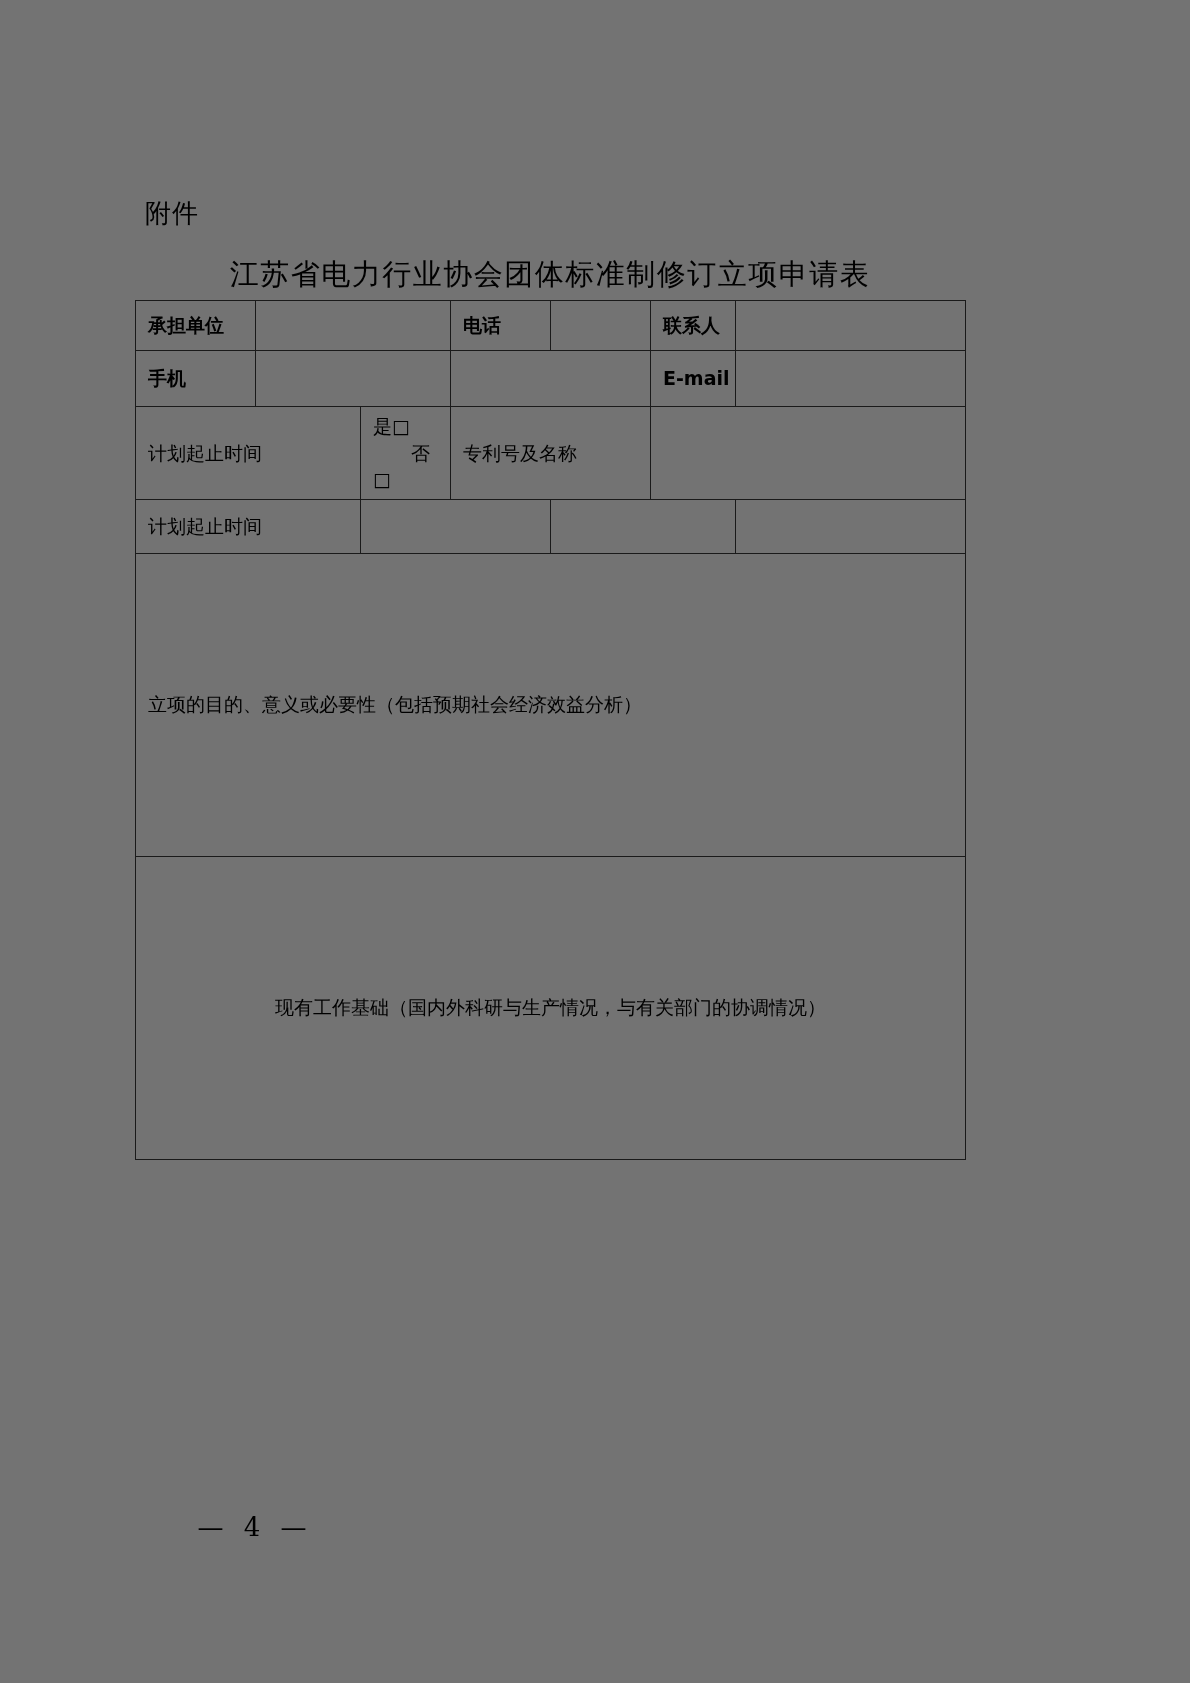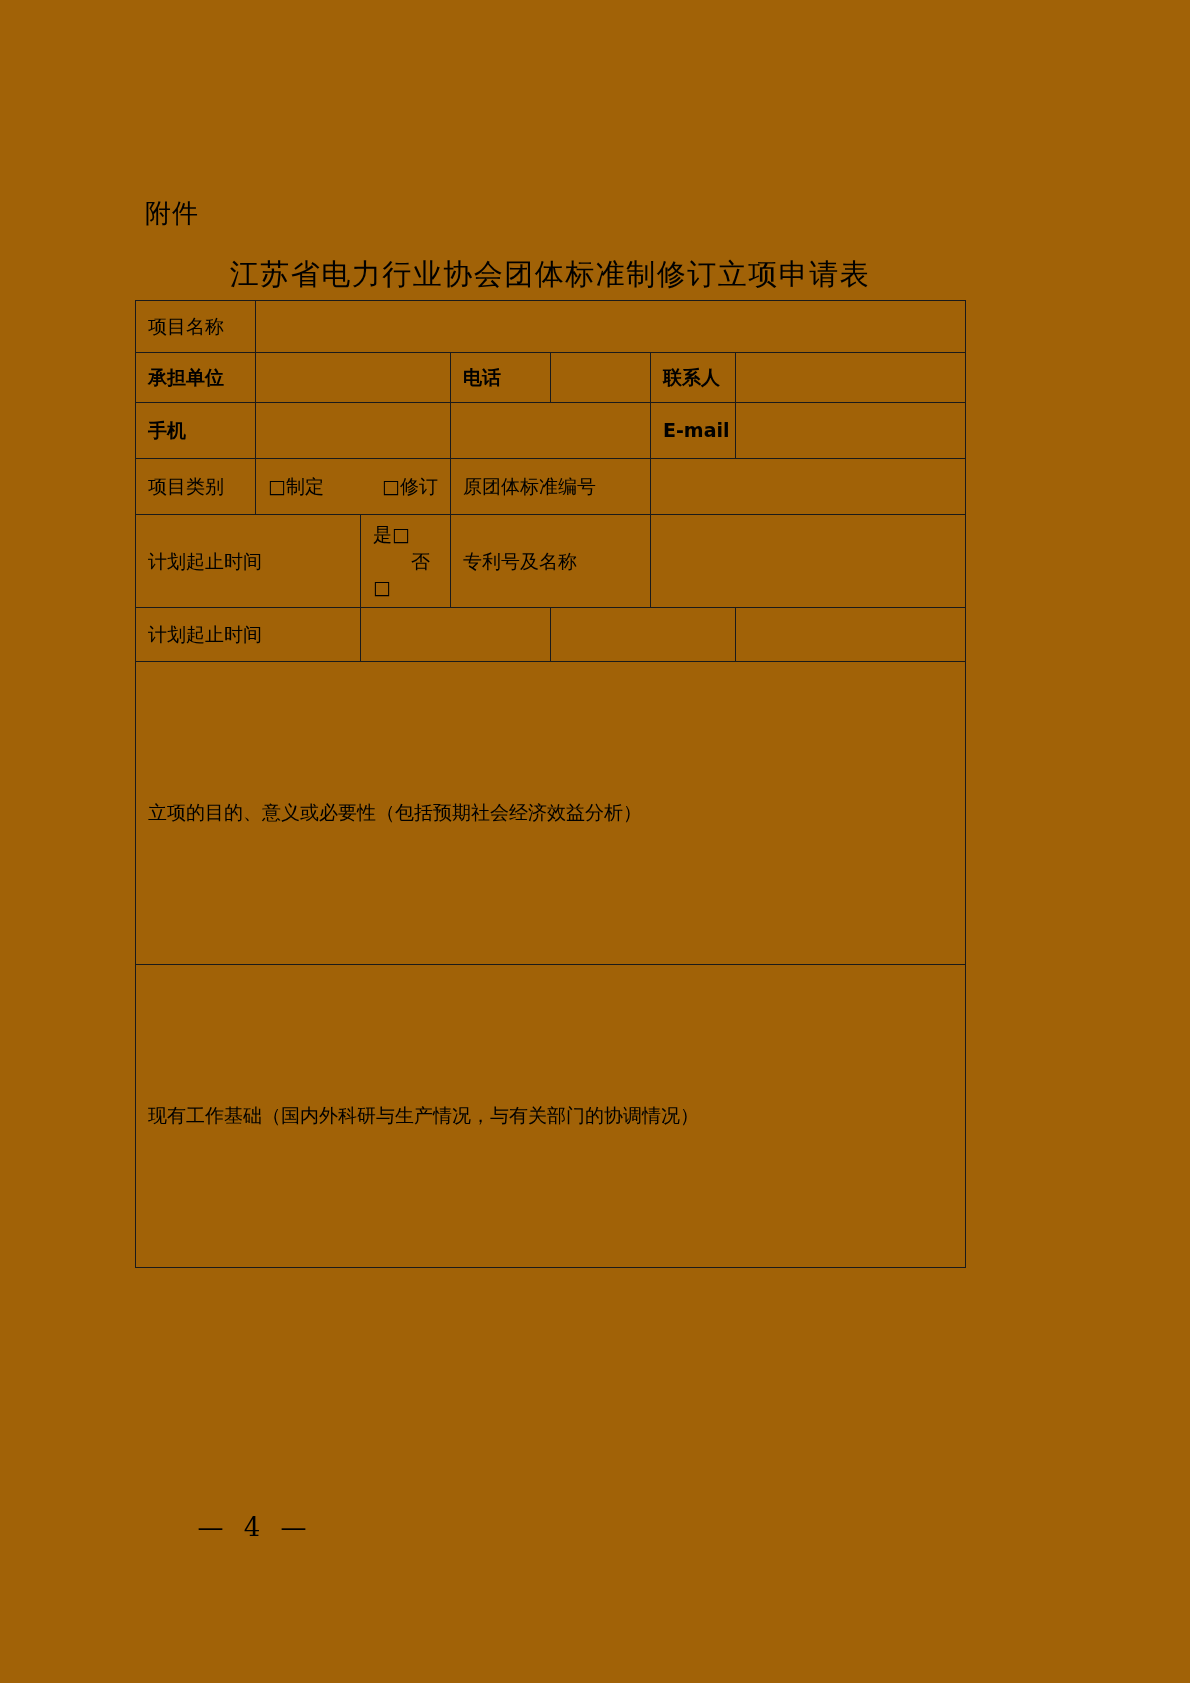--- a/index.html
+++ b/index.html
@@ -14,21 +14,21 @@
     font-family: "DejaVu Sans", "Liberation Sans", sans-serif;
     color: #000000;
     position: relative;
     overflow: hidden;
   }
   .page {
     position: absolute;
     left: 0; top: 0;
     width: 1190px;
     height: 1683px;
-    background: #a16207;
+    background: #737373;
   }
   .attachment-label {
     position: absolute;
     left: 145px;
     top: 198px;
     font-size: 26px;
     font-family: "DejaVu Sans", "Liberation Sans", sans-serif;
     letter-spacing: 1px;
     line-height: 1.2;
   }
@@ -78,21 +78,21 @@
   .choice-gap-sm {
     display: inline-block;
     width: 38px;
   }
   td.textblock {
     vertical-align: top;
     padding: 16px 14px;
     font-size: 19px;
   }
   .tb1 { height: 290px; }
-  .tb2 { height: 290px; }
+  .tb2 { height: 290px; text-align: center; }
   .footer {
     position: absolute;
     left: 135px;
     top: 1512px;
     width: 240px;
     text-align: center;
     font-size: 26px;
     font-family: "DejaVu Serif", "Liberation Serif", serif;
     letter-spacing: 6px;
   }
@@ -111,48 +111,38 @@
       <col style="width:120px">
       <col style="width:105px">
       <col style="width:90px">
       <col style="width:100px">
       <col style="width:100px">
       <col style="width:85px">
       <col style="width:230px">
     </colgroup>
 
     <tbody>
-        <tr class="row-h1">
-      <td class="label">项目名称</td>
-      <td class="blank" colspan="6"></td>
-    </tr>
 
     <tr class="row-h2">
       <td class="label">承担单位</td>
       <td class="blank" colspan="2"></td>
       <td class="label">电话</td>
       <td class="blank"></td>
       <td class="label">联系人</td>
       <td class="blank"></td>
     </tr>
 
     <tr class="row-h3">
       <td class="label">手机</td>
       <td class="blank" colspan="2"></td>
       <td class="blank" colspan="2"></td>
       <td class="label">E-mail</td>
       <td class="blank"></td>
     </tr>
 
-    <tr class="row-h4">
-      <td class="label">项目类别</td>
-      <td class="choice-cell" colspan="2"><span>□制定</span><span class="choice-gap"></span><span>□修订</span></td>
-      <td class="label" colspan="2">原团体标准编号</td>
-      <td class="blank" colspan="2"></td>
-    </tr>
 
     <tr class="row-h4">
       <td class="label" colspan="2">计划起止时间</td>
       <td class="choice-cell"><span>是□</span><span class="choice-gap-sm"></span><span>否□</span></td>
       <td class="label" colspan="2">专利号及名称</td>
       <td class="blank" colspan="2"></td>
     </tr>
 
     <tr class="row-h5">
       <td class="label" colspan="2">计划起止时间</td>

